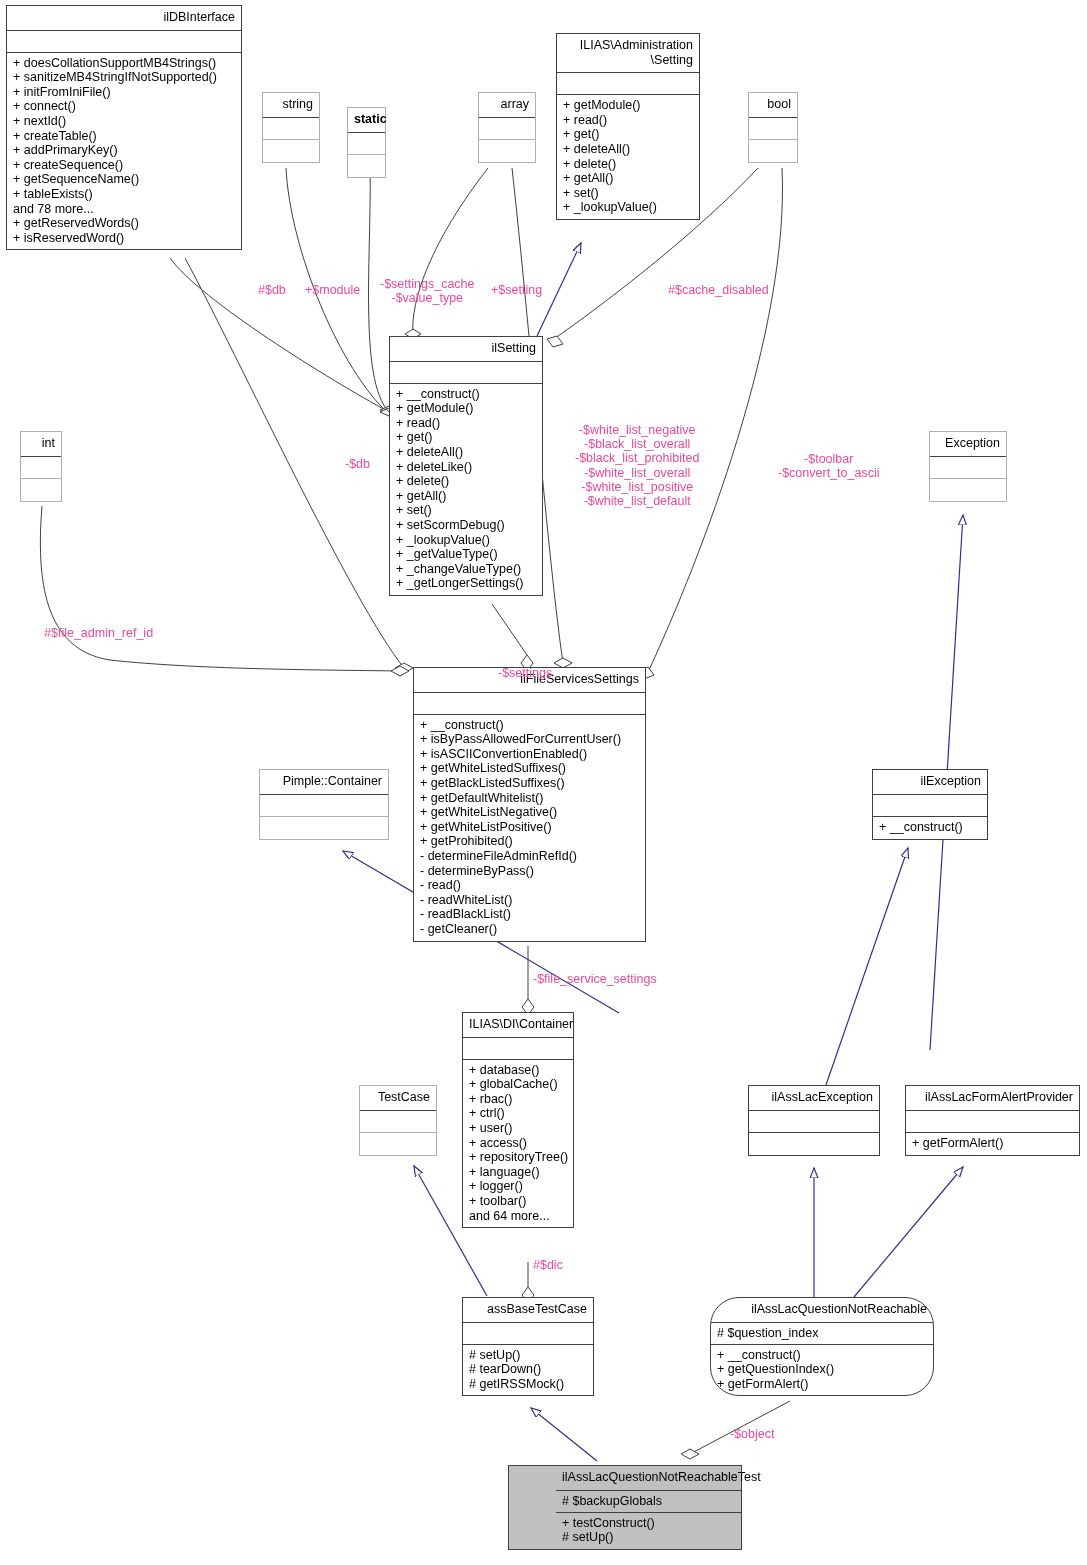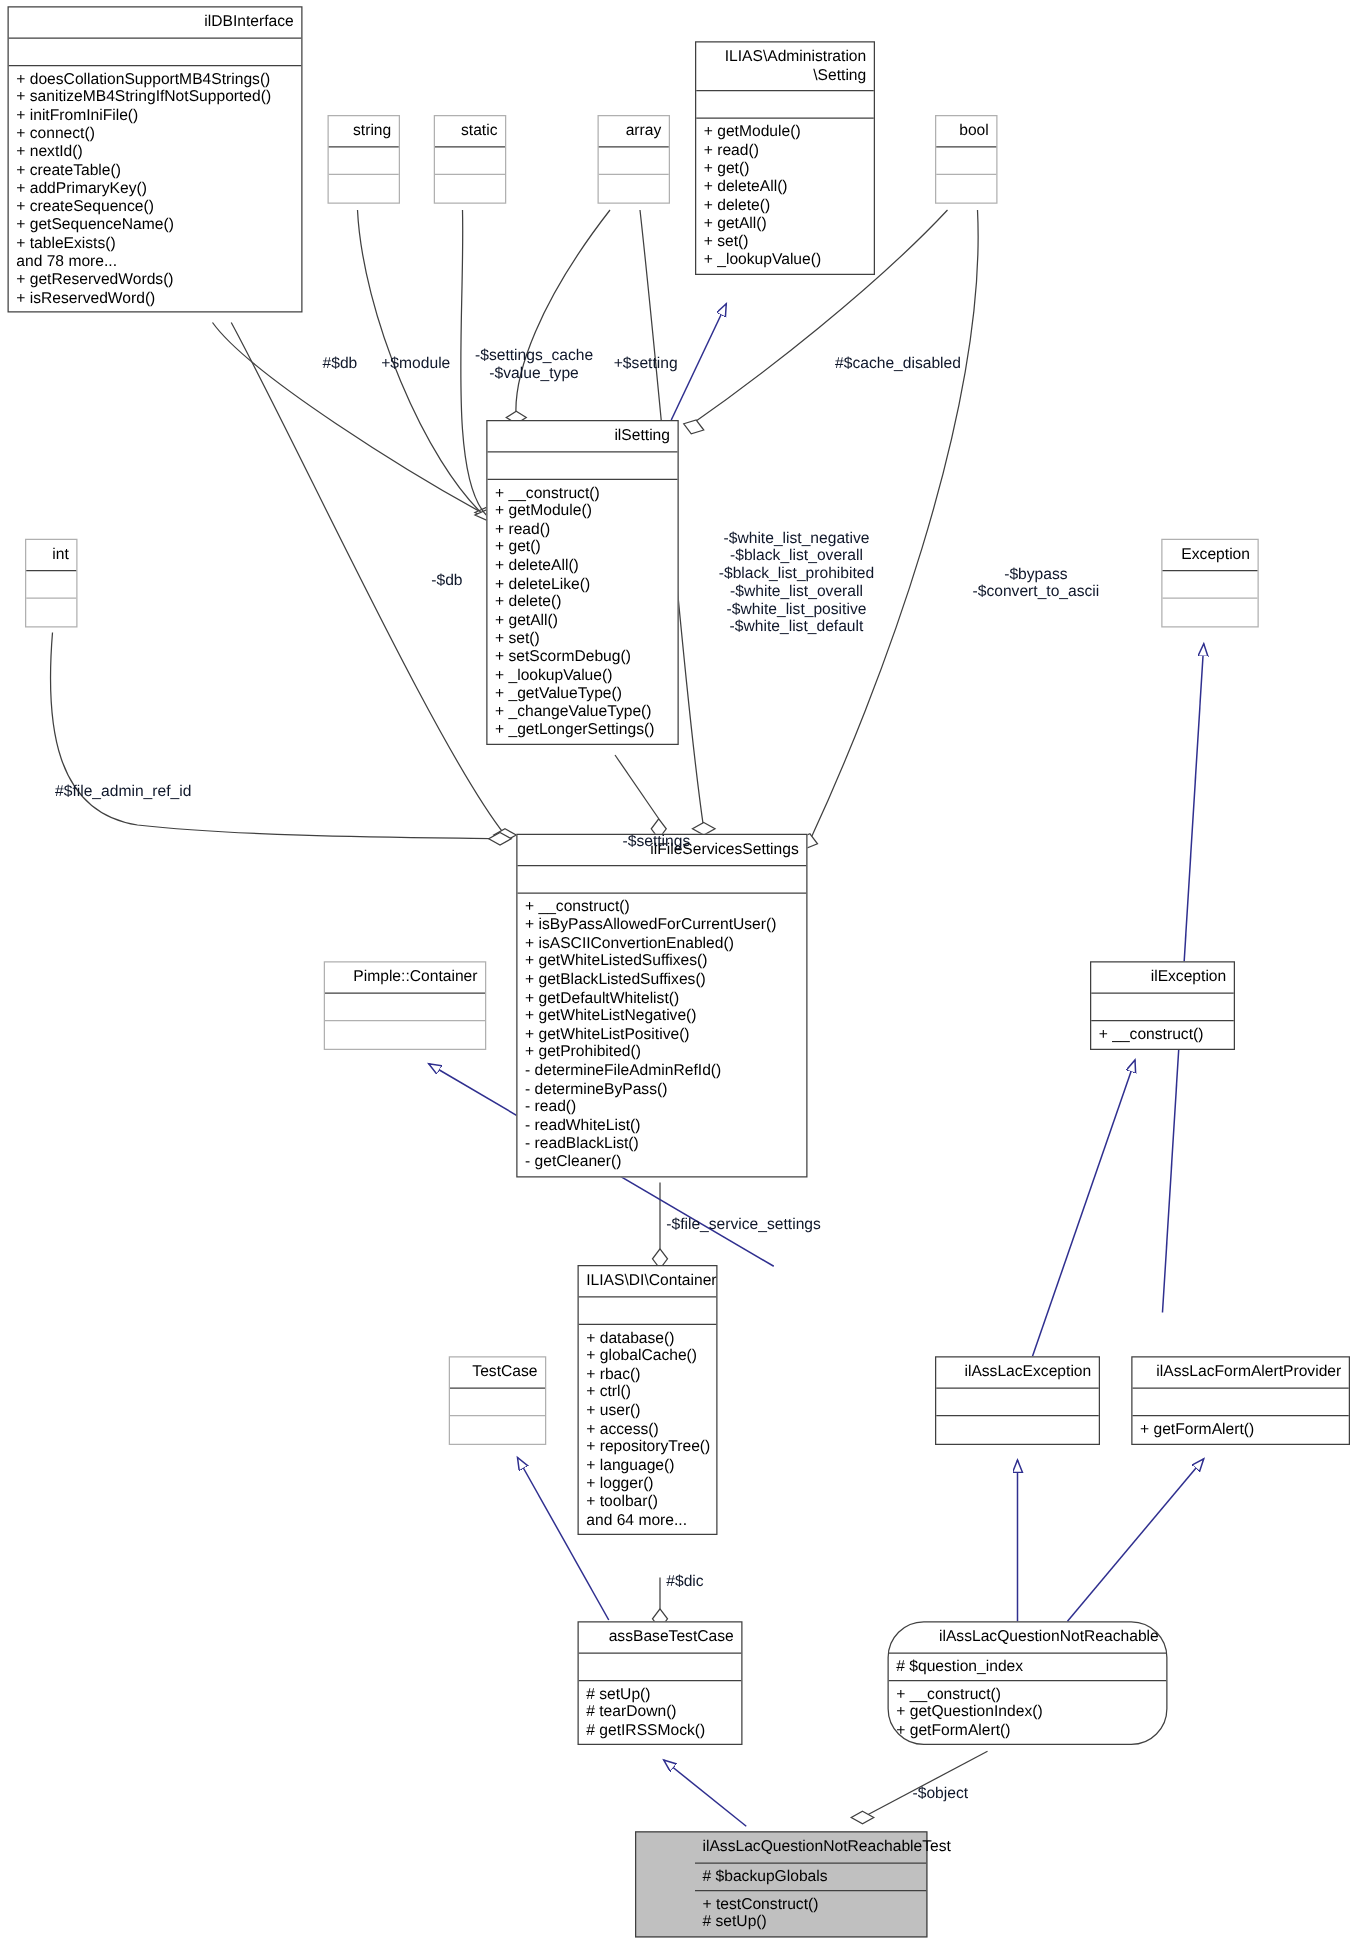--- a/index.html
+++ b/index.html
@@ -53,21 +53,21 @@
   .node .ops {
     padding: 3px 6px 4px 6px;
     min-height: 15px;
   }
   .node .row { white-space: nowrap; }
   .edge-label {
     position: absolute;
     font-family: "Liberation Sans", sans-serif;
     font-size: 12.5px;
     line-height: 14.2px;
-    color: #0f172a;
+    color: #ec4899;
     white-space: pre;
     background: transparent;
   }
   .edge-label.ctr { text-align: center; }
 </style>
 </head>
 <body>
 
 <div id="canvas">
 
@@ -152,21 +152,21 @@
       <div class="row">+ isReservedWord()</div>
     </div>
   </div>
 
   <div class="node dim" style="left:262px; top:92px; width:58px;">
     <div class="title">string</div>
     <div class="attrs"></div>
     <div class="ops"></div>
   </div>
 
-  <div class="node dim" style="left:347px; top:92px; width:58px;">
+  <div class="node dim" style="left:347px; top:107px; width:39px;font-weight:bold;">
     <div class="title">static</div>
     <div class="attrs"></div>
     <div class="ops"></div>
   </div>
 
   <div class="node dim" style="left:478px; top:92px; width:58px;">
     <div class="title">array</div>
     <div class="attrs"></div>
     <div class="ops"></div>
   </div>
@@ -339,21 +339,21 @@
 -$value_type</div>
   <div class="edge-label" style="left:491px; top:283px;">+$setting</div>
   <div class="edge-label" style="left:668px; top:283px;">#$cache_disabled</div>
   <div class="edge-label" style="left:345px; top:457px;">-$db</div>
   <div class="edge-label ctr" style="left:575px; top:423px;">-$white_list_negative
 -$black_list_overall
 -$black_list_prohibited
 -$white_list_overall
 -$white_list_positive
 -$white_list_default</div>
-  <div class="edge-label ctr" style="left:778px; top:452px;">-$bypass
+  <div class="edge-label ctr" style="left:778px; top:452px;">-$toolbar
 -$convert_to_ascii</div>
   <div class="edge-label" style="left:44px; top:626px;">#$file_admin_ref_id</div>
   <div class="edge-label" style="left:498px; top:626px;margin-top:40px;">-$settings</div>
   <div class="edge-label" style="left:533px; top:972px;">-$file_service_settings</div>
   <div class="edge-label" style="left:533px; top:1258px;">#$dic</div>
   <div class="edge-label" style="left:730px; top:1427px;">-$object</div>
 
 </div>
 
 </body></html>

